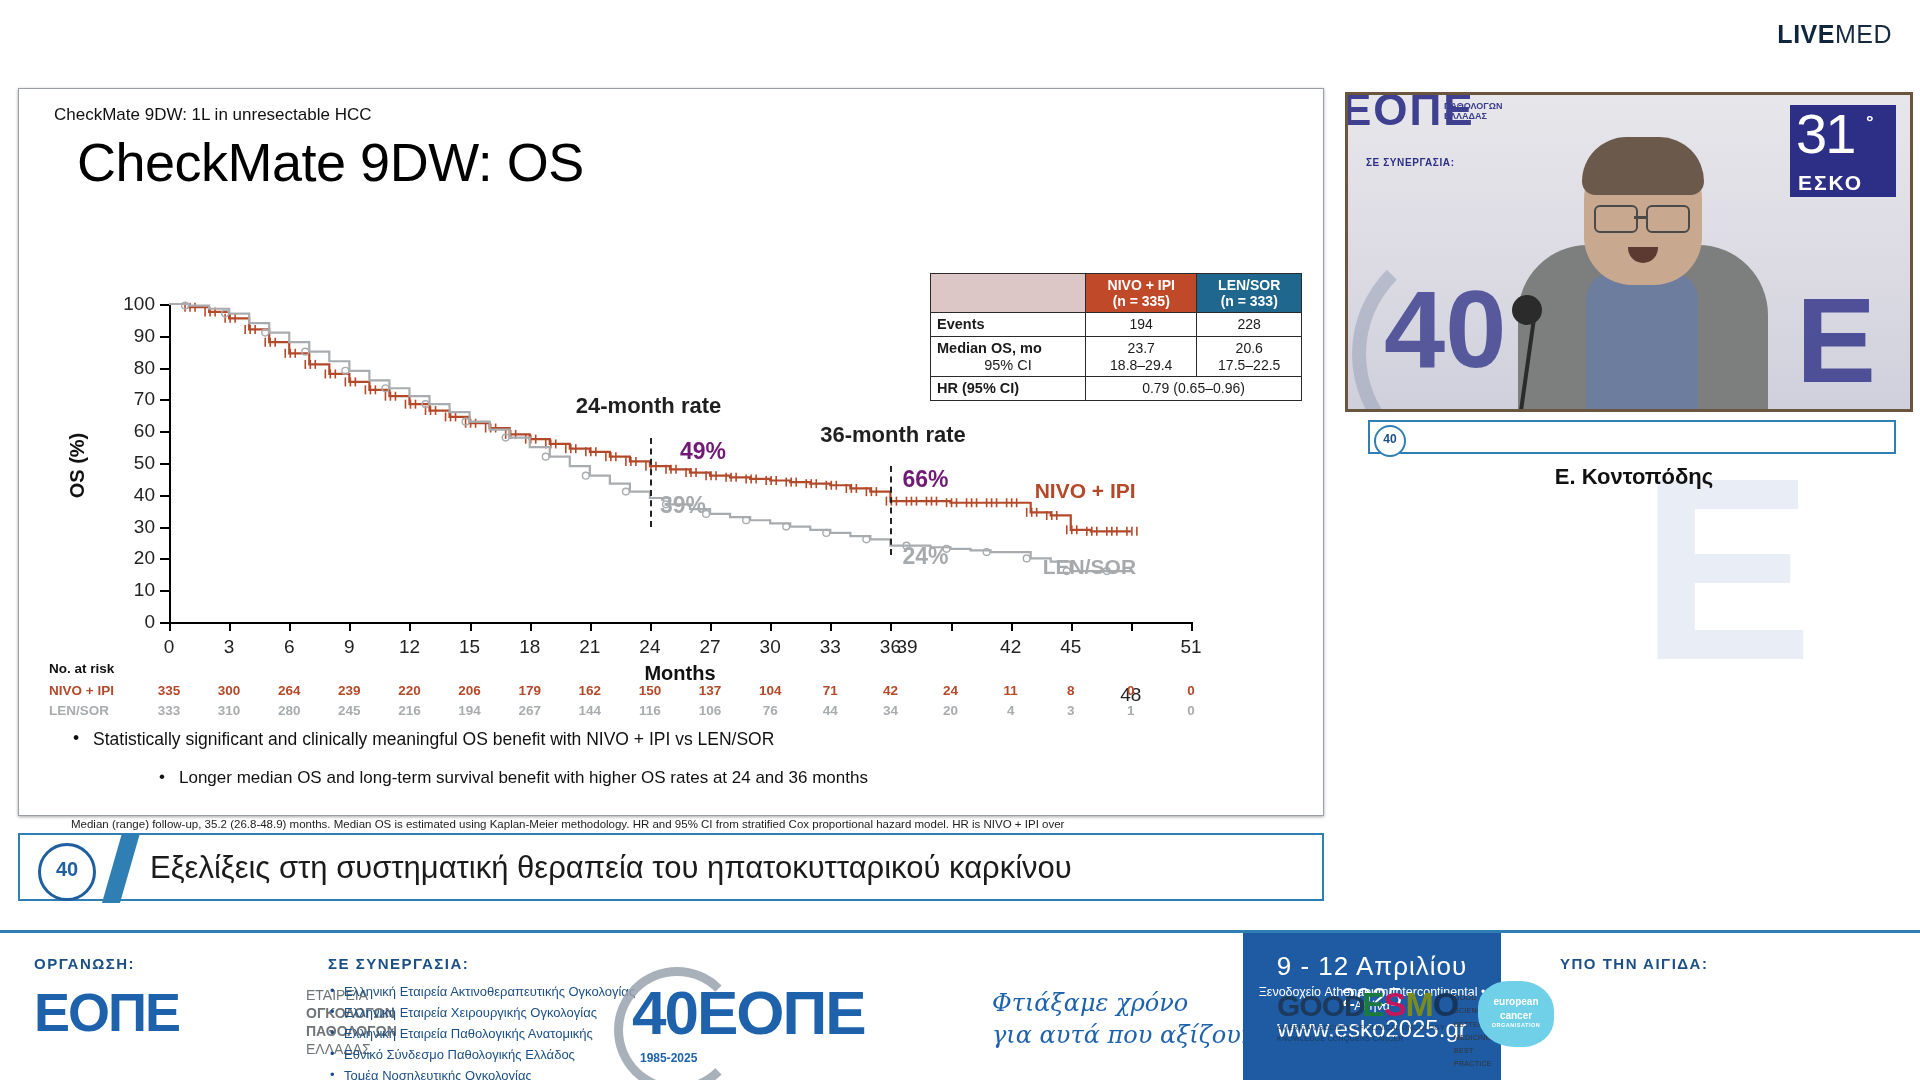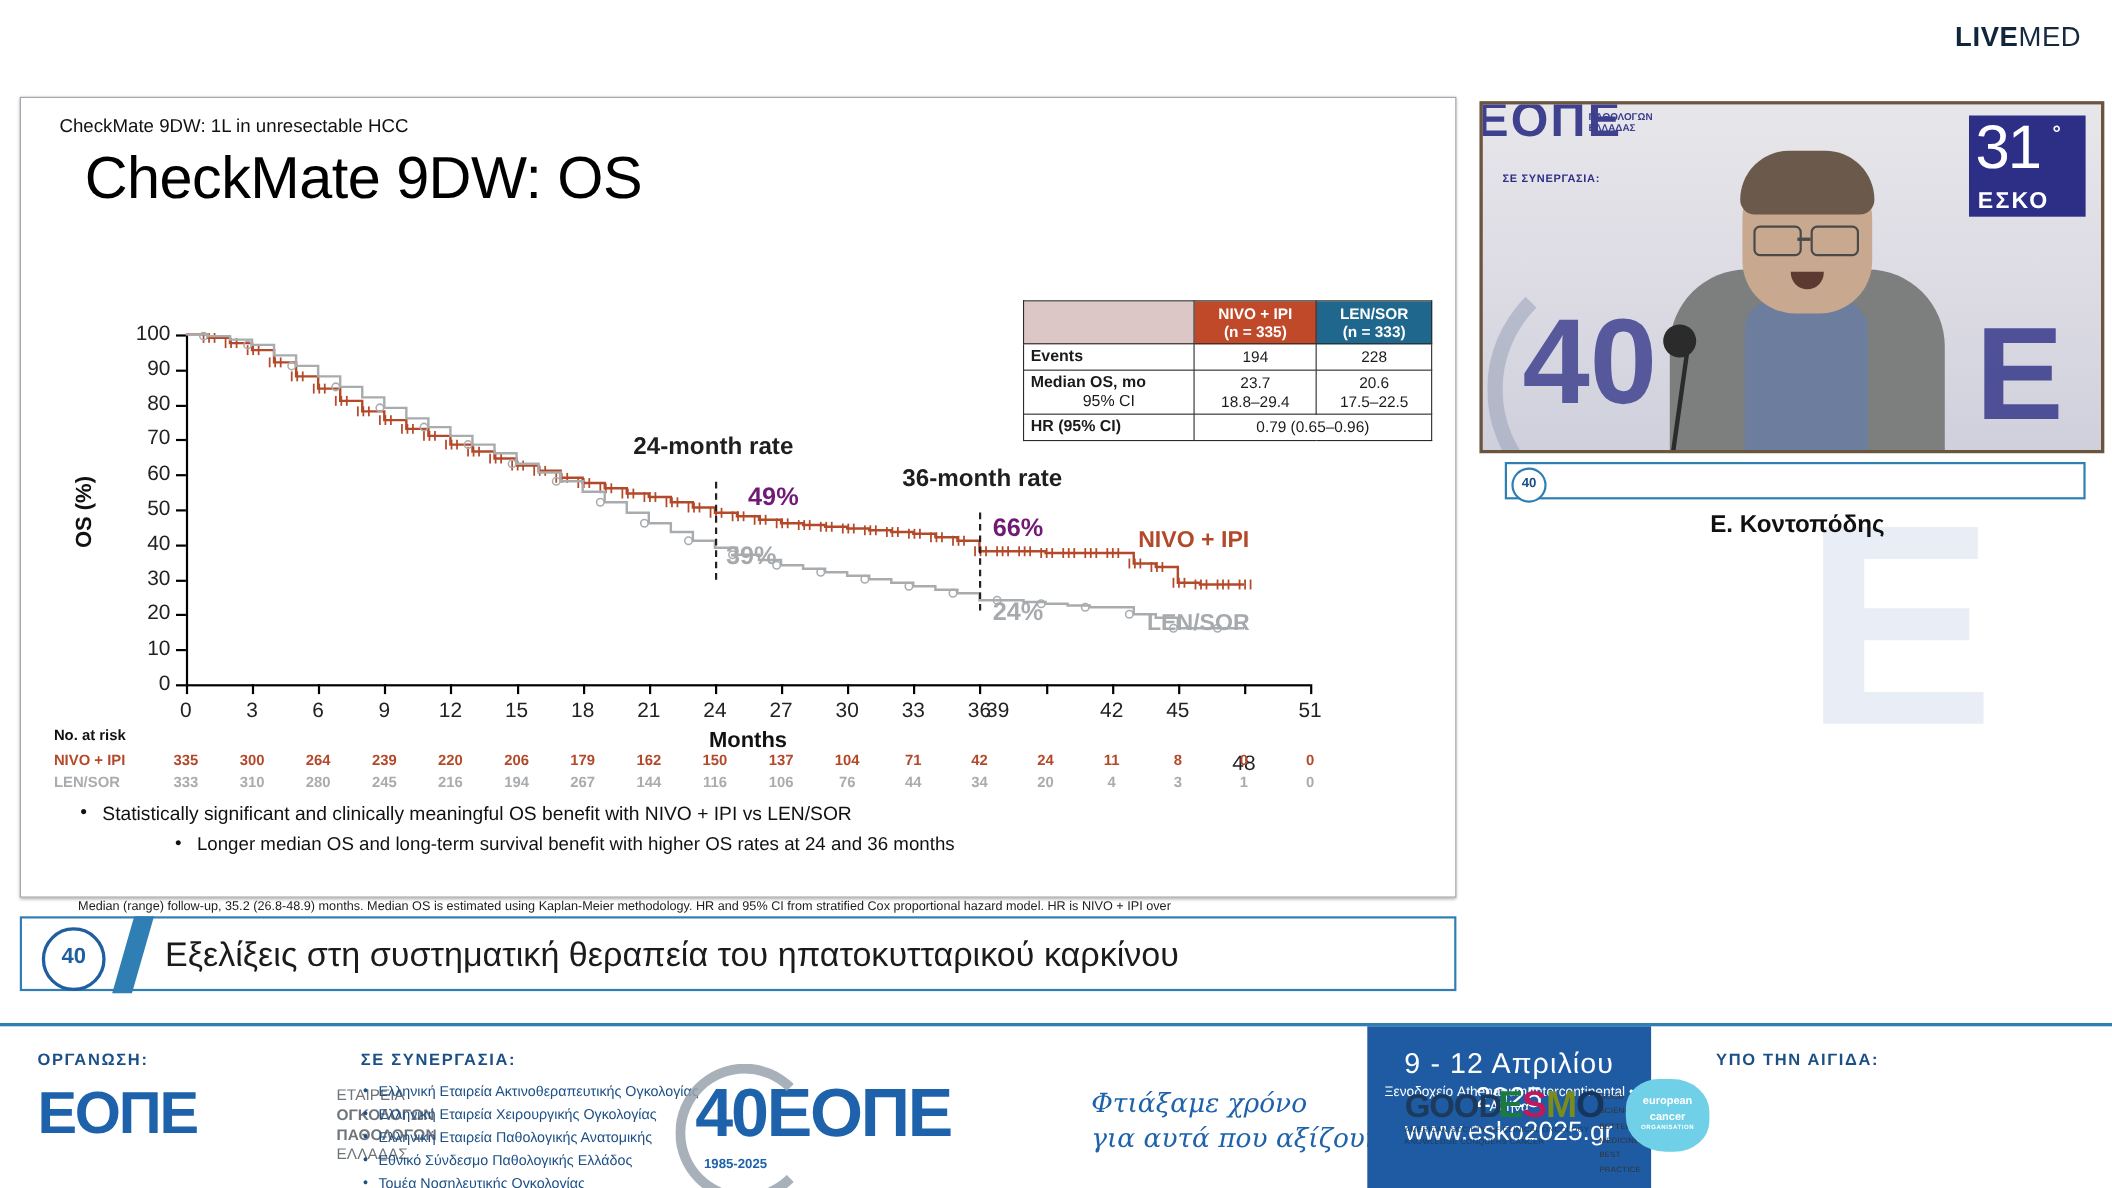--- a/index.html
+++ b/index.html
@@ -63,21 +63,21 @@
   #risk-title{position:absolute;left:0;top:0;font-weight:700;color:#111;font-size:13.5px;}
   .risk-row{position:absolute;left:0;width:1270px;height:20px;}
   .risk-row .rl{position:absolute;left:0;width:86px;font-weight:700;font-size:13.5px;}
   .risk-row .rv{position:absolute;width:44px;margin-left:-22px;text-align:center;font-weight:700;font-size:13.5px;}
   .nivo-c{color:#b4492a;}
   .len-c{color:#a9acae;}
 
   
   #bullets{position:absolute;left:52px;top:640px;width:1200px;color:#111;}
   .b1{position:relative;font-size:17.5px;padding-left:22px;}
-  .b2{position:relative;font-size:17px;padding-left:22px;margin-top:8px;margin-left:86px;}
+  .b2{position:relative;font-size:17px;padding-left:22px;margin-top:18px;margin-left:86px;}
   .b1:before,.b2:before{content:"•";position:absolute;left:2px;top:-1px;}
 
   
   #footnote{position:absolute;left:52px;top:728px;width:1190px;font-size:11.5px;color:#1c1c1c;line-height:1.35;}
   #footnote .ital{font-style:italic;}
   #pagenum{position:absolute;right:36px;top:762px;width:40px;text-align:center;font-size:15px;color:#8d8d8d;line-height:1.05;}
 
   
   #video{
     position:absolute;left:1345px;top:92px;width:568px;height:320px;

